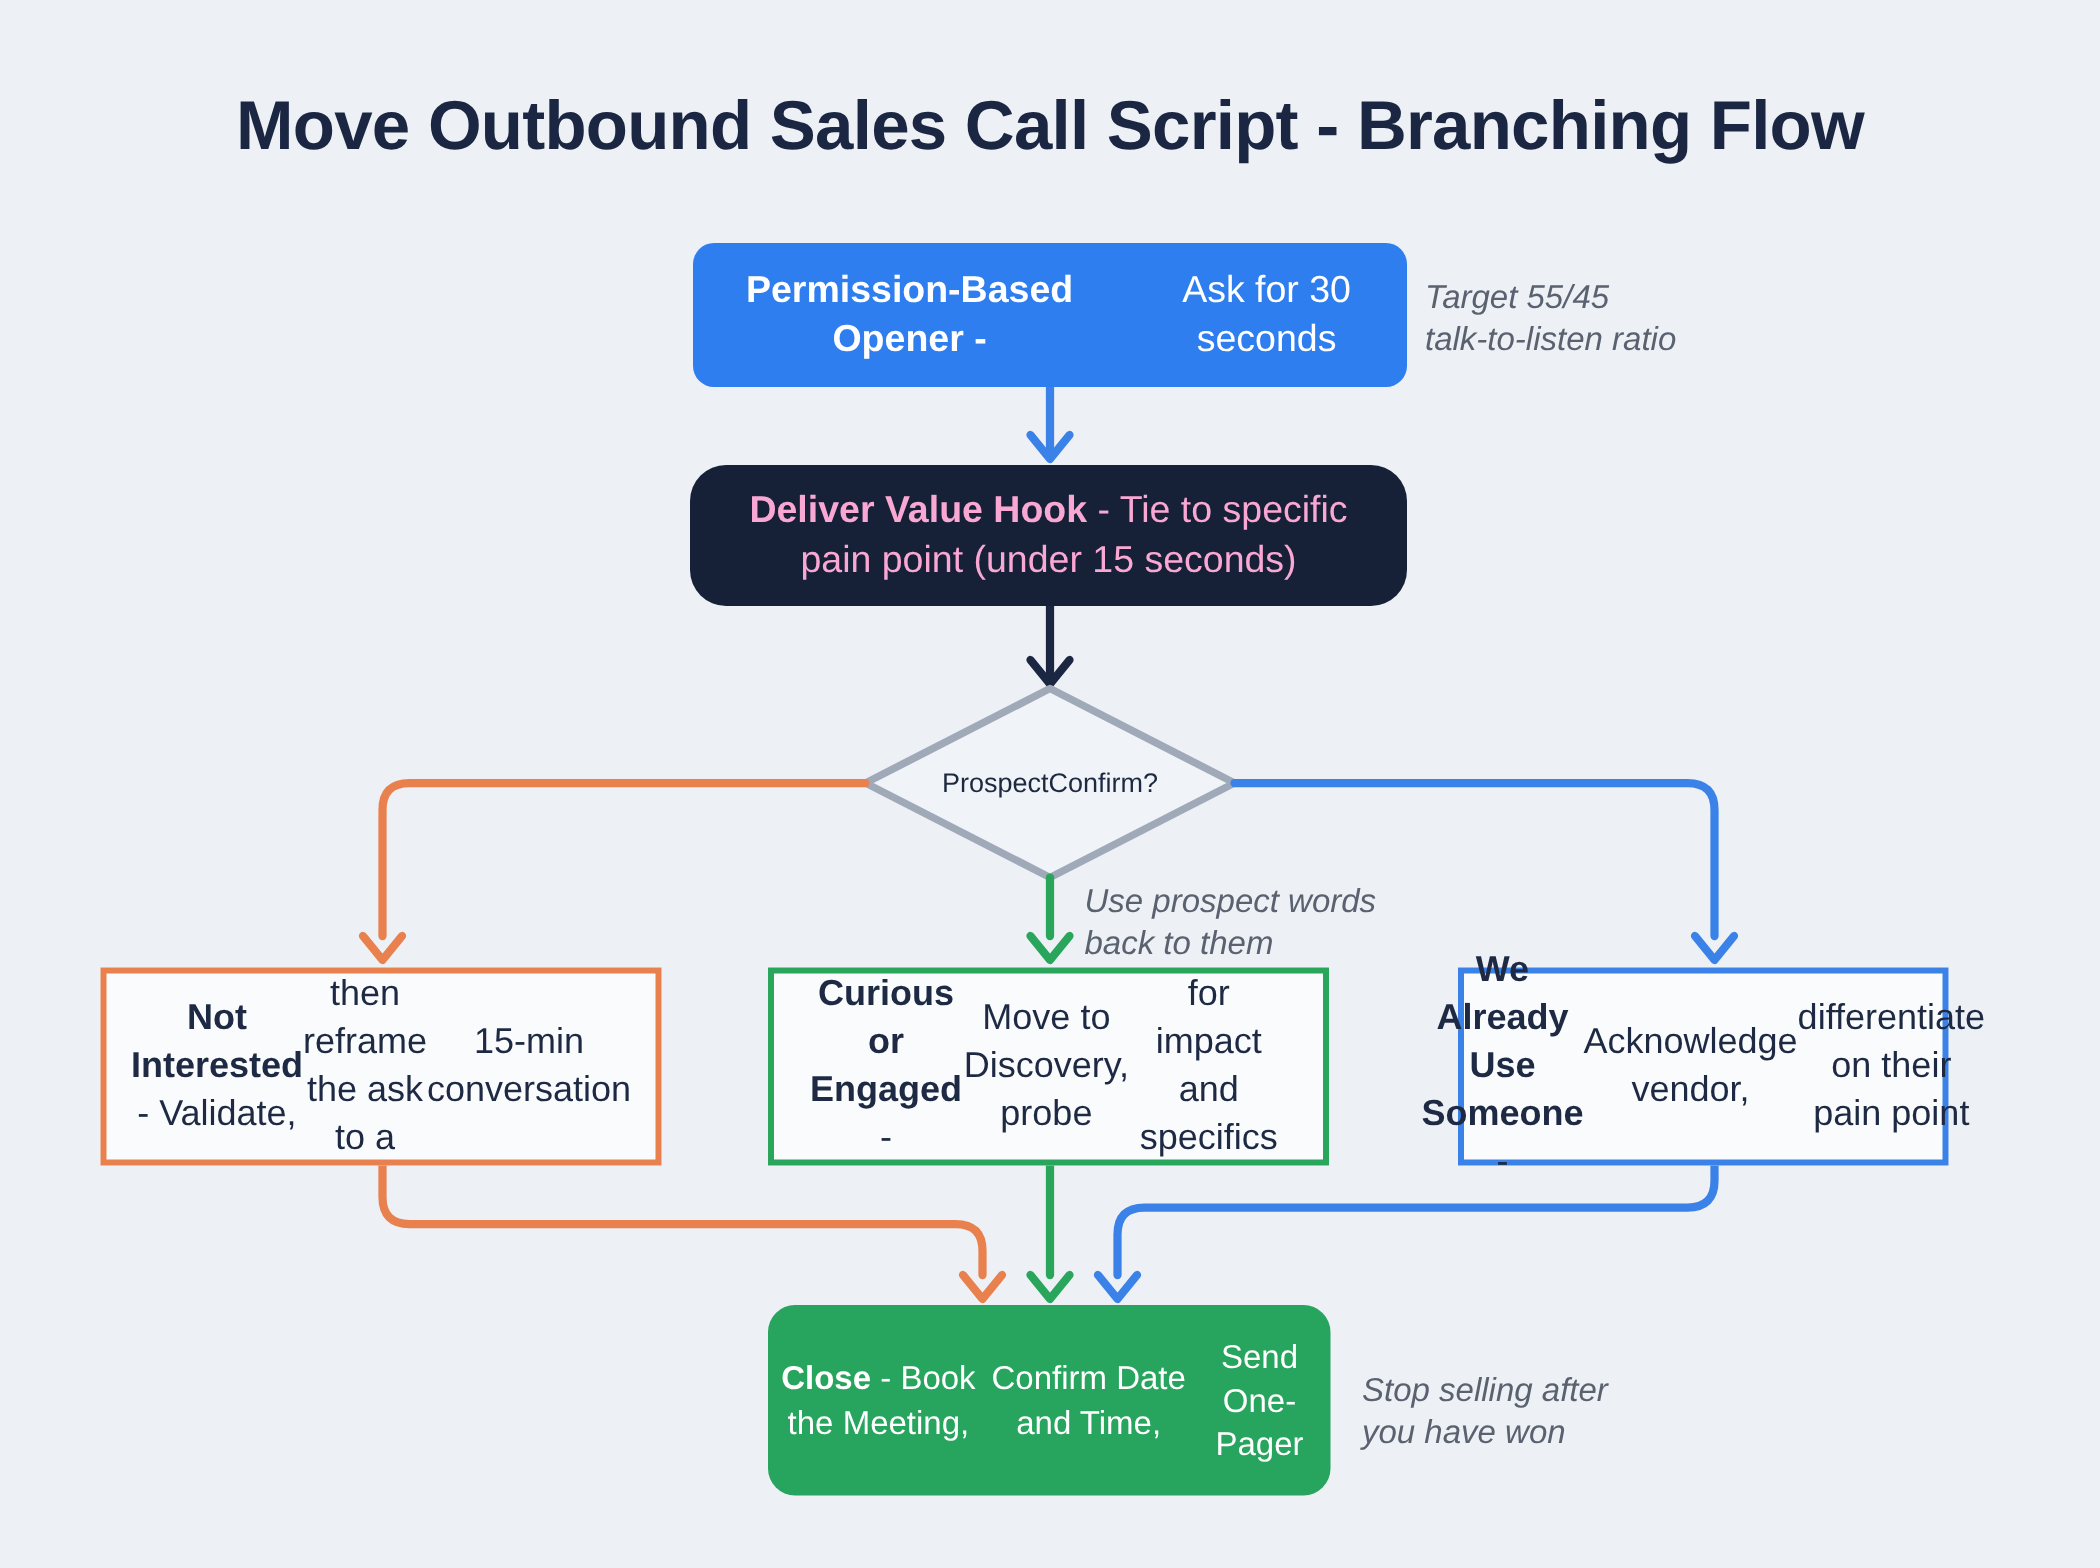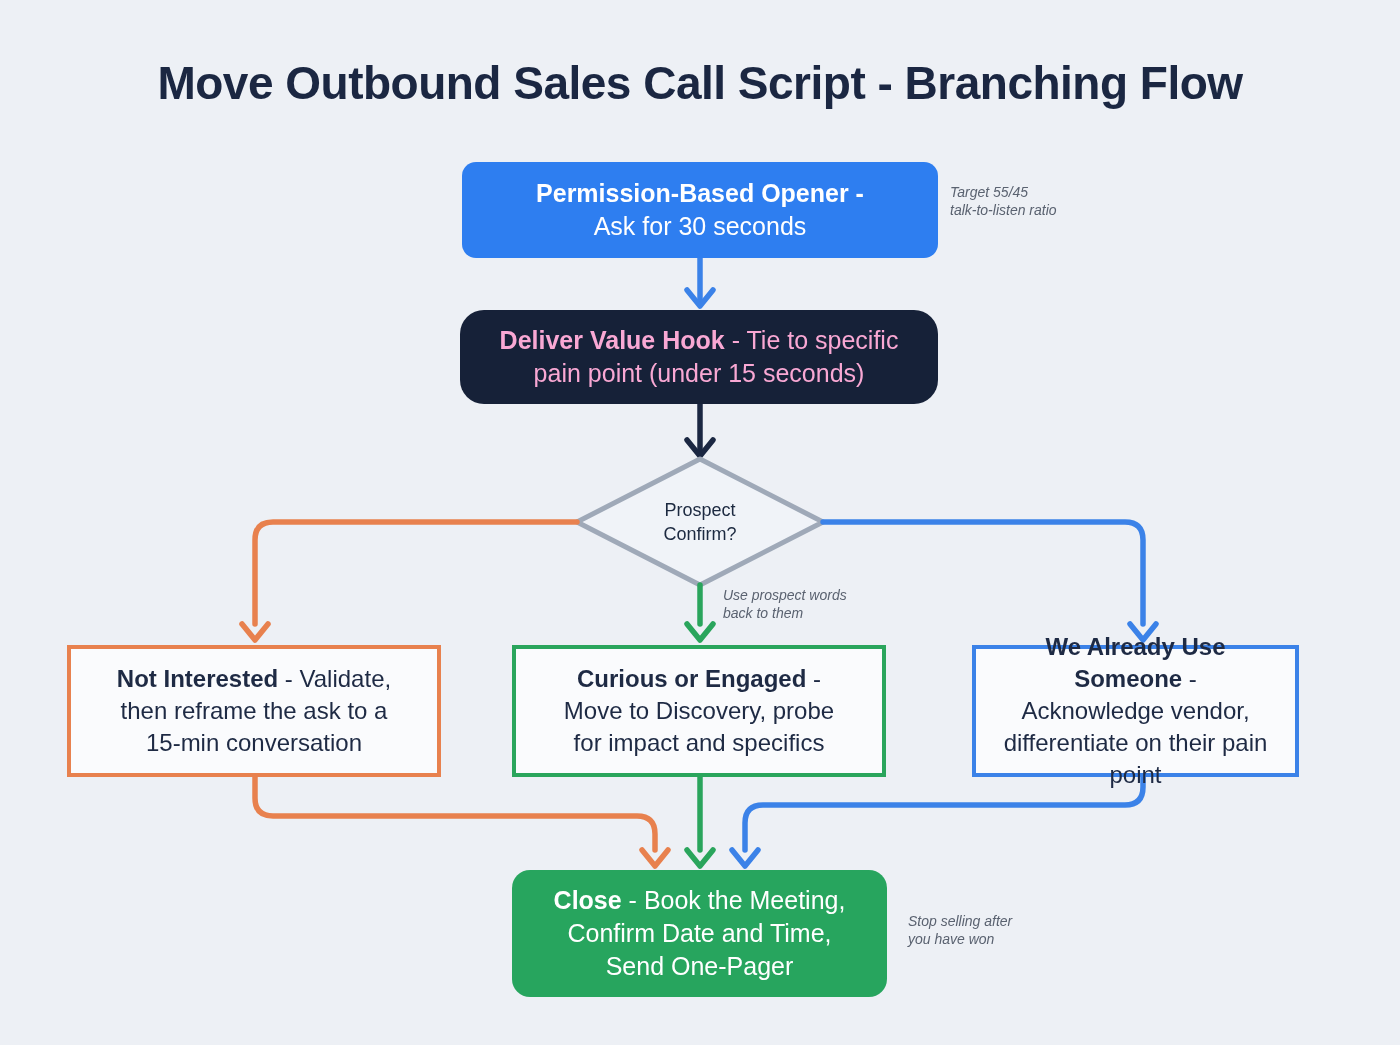--- a/index.html
+++ b/index.html
@@ -27,21 +27,21 @@
 
   .connectors {
     position: absolute;
     left: 0; top: 0;
     width: 1400px; height: 1045px;
   }
 
   .node {
     position: absolute;
     display: flex;
-    flex-direction: column;
+    flex-direction: row;
     align-items: center;
     justify-content: center;
     text-align: center;
     font-size: 24px;
     line-height: 1.34;
     color: #1e2a44;
   }
 
   .node-opener {
     left: 462px; top: 162px; width: 476px; height: 96px;
@@ -76,30 +76,30 @@
   }
   .branch-orange { left: 67px;  width: 374px; border-color: #e8814e; }
   .branch-green  { left: 512px; width: 374px; border-color: #2aa55c; justify-content: center; }
   .branch-blue   { left: 932px; width: 327px; border-color: #3b82e8; margin-left: 40px; }
 
   .node-close {
     left: 512px; top: 870px; width: 375px; height: 127px;
     background: #27a55e;
     border-radius: 18px;
     color: #ffffff;
-    font-size: 25px;
+    font-size: 22px;
     line-height: 1.32;
   }
 
   .bold { font-weight: bold; }
 
   .note {
     position: absolute;
     font-style: italic;
-    font-size: 14px;
+    font-size: 22px;
     line-height: 1.25;
     color: #5a6270;
     text-align: left;
   }
   .note-opener   { left: 950px; top: 184px; }
   .note-decision { left: 723px; top: 587px; }
   .note-close    { left: 908px; top: 913px; }
 </style>
 </head>
 <body>

